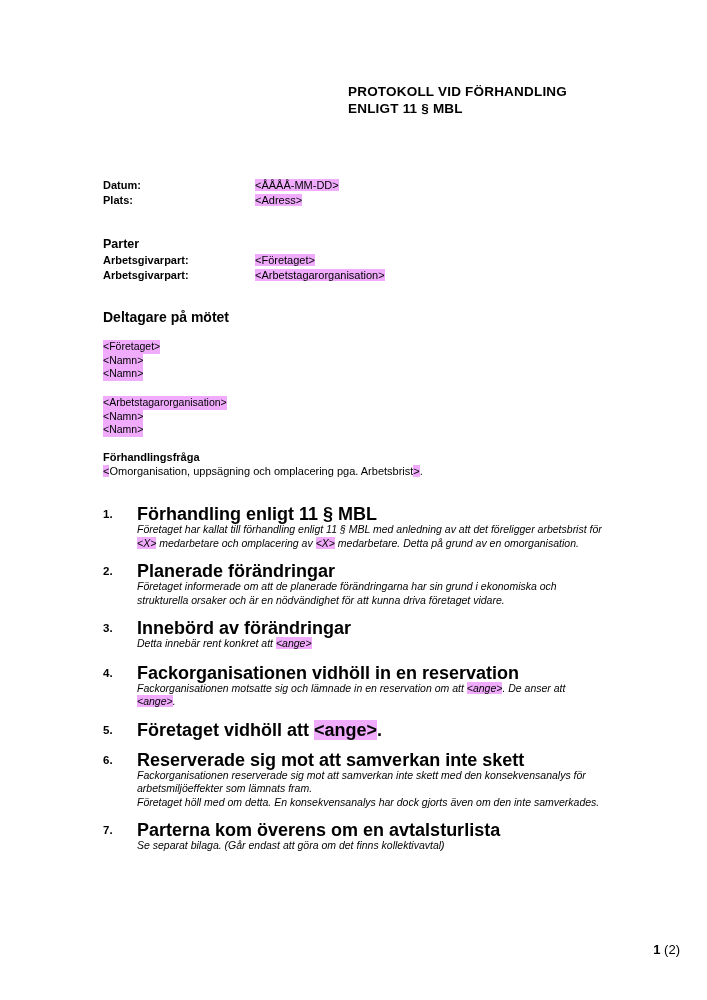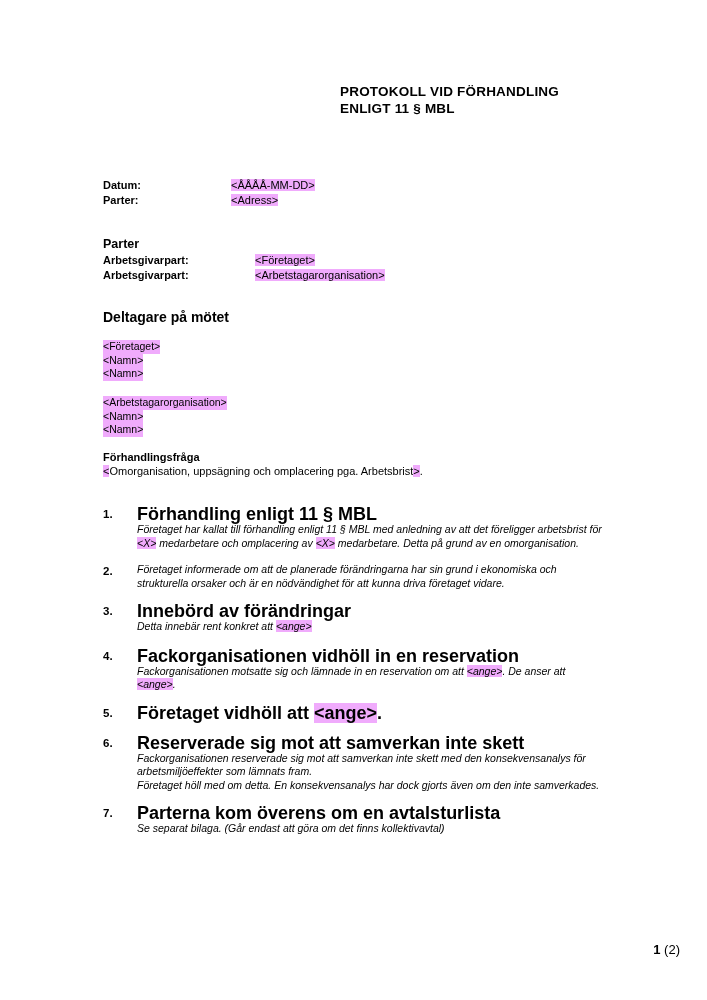--- a/index.html
+++ b/index.html
@@ -23,41 +23,41 @@
   }
 
   
   .hl {
     background-color: #f0abfc;
   }
 
   
   .title-block {
     position: absolute;
-    left: 340px;
+    left: 348px;
     top: 83px;
     font-size: 13.5px;
     font-weight: bold;
     line-height: 17px;
     letter-spacing: 0.2px;
   }
   .title-line { display: block; white-space: nowrap; }
 
   
   .meta {
     position: absolute;
     left: 103px;
     top: 178px;
     font-size: 11px;
     line-height: 14.5px;
   }
   .meta-row { display: block; white-space: nowrap; }
   .meta-label {
     display: inline-block;
-    width: 128px;
+    width: 152px;
     font-weight: bold;
   }
   .meta-value { font-weight: normal; }
 
   
   .parter {
     position: absolute;
     left: 103px;
     top: 236px;
     font-size: 11px;
@@ -185,21 +185,21 @@
   <div class="title-block">
     <span class="title-line">PROTOKOLL VID FÖRHANDLING</span>
     <span class="title-line">ENLIGT 11 § MBL</span>
   </div>
 
   <div class="meta">
     <span class="meta-row">
       <span class="meta-label">Datum:</span><span class="meta-value hl">&lt;ÅÅÅÅ-MM-DD&gt;</span>
     </span>
     <span class="meta-row">
-      <span class="meta-label">Parter:</span><span class="meta-value hl">&lt;Adress&gt;</span>
+      <span class="meta-label">Plats:</span><span class="meta-value hl">&lt;Adress&gt;</span>
     </span>
   </div>
 
   <div class="parter">
     <span class="parter-heading">Parter</span>
     <span class="parter-row">
       <span class="parter-label">Arbetsgivarpart:</span><span class="hl">&lt;Företaget&gt;</span>
     </span>
     <span class="parter-row">
       <span class="parter-label">Arbetsgivarpart:</span><span class="hl">&lt;Arbetstagarorganisation&gt;</span>
@@ -227,20 +227,21 @@
 
   <div class="items">
     <div class="item i1">
       <span class="item-number">1.</span>
       <span class="item-heading">Förhandling enligt 11 § MBL</span>
       <span class="item-body"><span>Företaget har kallat till förhandling enligt 11 § MBL med anledning av att det föreligger arbetsbrist för </span><span class="hl">&lt;X&gt;</span><span> medarbetare och omplacering av </span><span class="hl">&lt;X&gt;</span><span> medarbetare. Detta på grund av en omorganisation.</span></span>
     </div>
 
     <div class="item i2">
       <span class="item-number">2.</span>
+      <span class="item-heading">Planerade förändringar</span>
       <span class="item-body"><span>Företaget informerade om att de planerade förändringarna har sin grund i ekonomiska och strukturella orsaker och är en nödvändighet för att kunna driva företaget vidare.</span></span>
     </div>
 
     <div class="item i3">
       <span class="item-number">3.</span>
       <span class="item-heading">Innebörd av förändringar</span>
       <span class="item-body"><span>Detta innebär rent konkret att </span><span class="hl">&lt;ange&gt;</span></span>
     </div>
 
     <div class="item i4">

